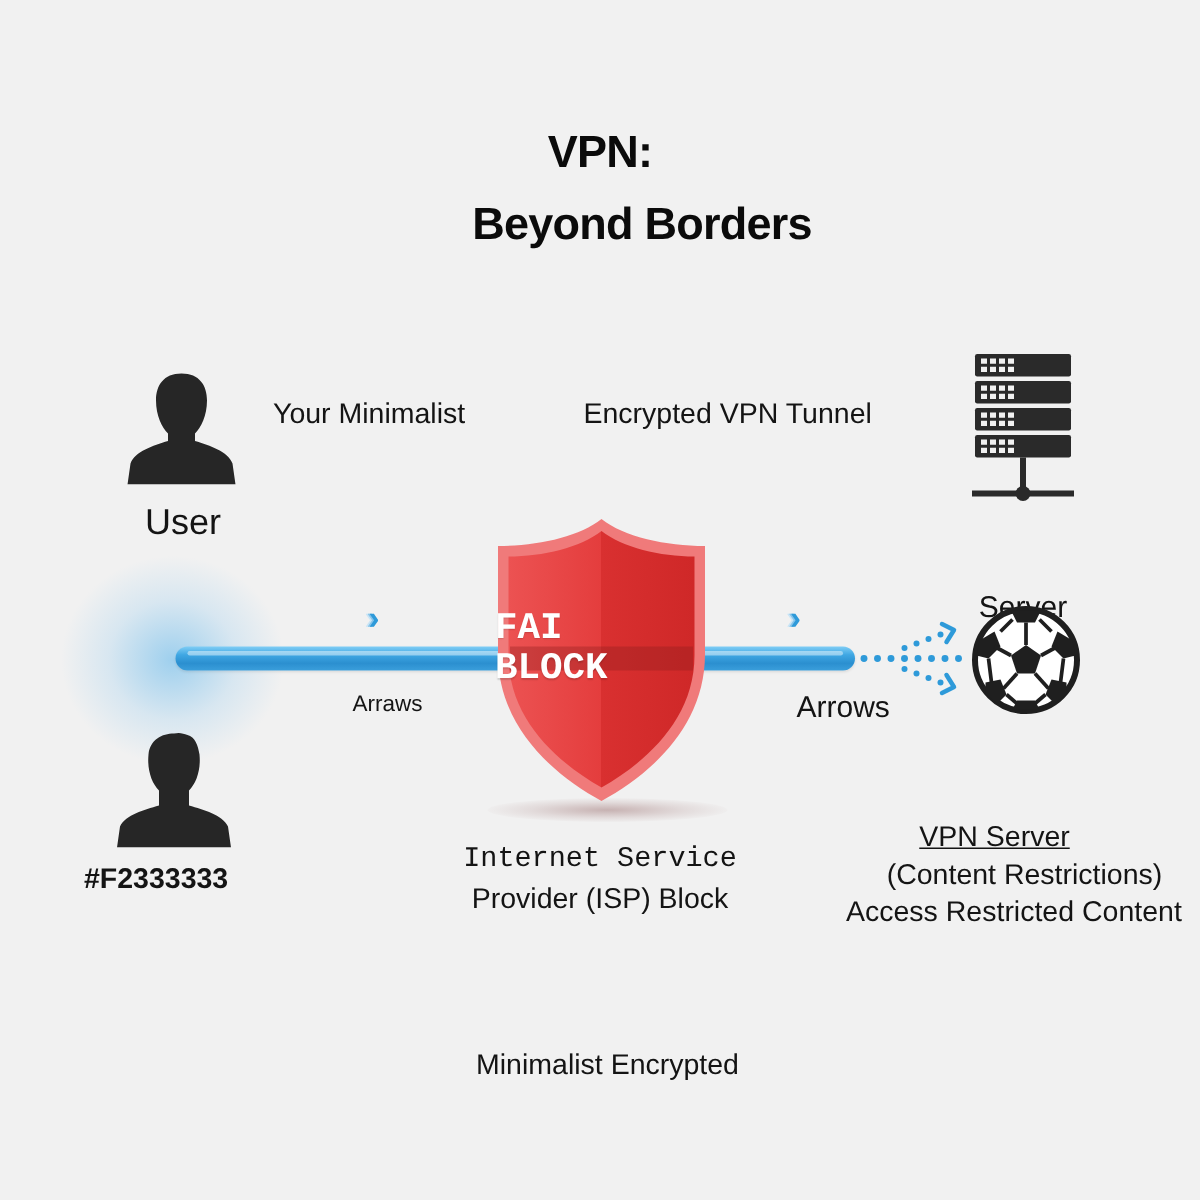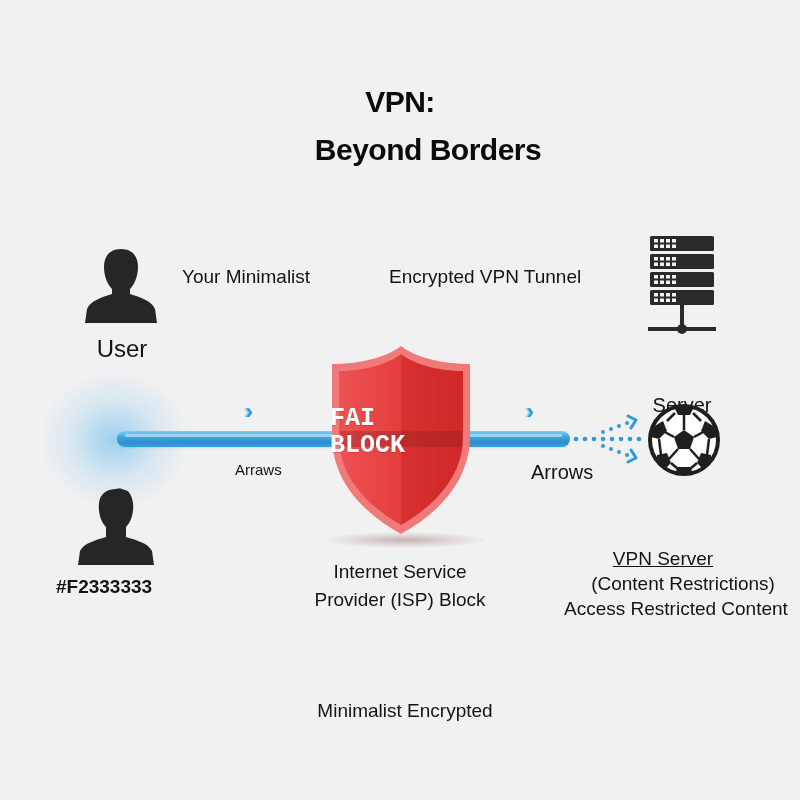--- a/index.html
+++ b/index.html
@@ -187,20 +187,20 @@
     <line x1="20" y1="18" x2="28" y2="10"></line>
     <line x1="54" y1="18" x2="46" y2="10"></line>
   </g>
 </svg>
 
 <svg class="abs" style="left:78px;top:487px;" width="76" height="78" viewBox="0 0 76 78">
   <path d="M38 2 C30 2 22 6 21 16 C20 26 23 35 28 40 L28 50 C18 53 6 56 2 64 L0 78 L76 78 L74 64 C70 56 58 53 48 50 L48 40 C53 35 56 26 55 16 C54 10 52 4 47 3 C44 2 42 1 38 2 Z" fill="#262626"></path>
 </svg>
 <div class="abs label" style="left:56px;top:576px;font-weight:bold;">#F2333333</div>
 
-<div class="abs label label-c" style="left:280px;top:561px;width:240px;">Internet Service</div>
+<div class="abs label label-c" style="left:280px;top:561px;width:240px;font-family:Liberation Mono, monospace;">Internet Service</div>
 <div class="abs label label-c" style="left:280px;top:589px;width:240px;">Provider (ISP) Block</div>
 
 <div class="abs label label-c" style="left:578px;top:548px;width:170px;text-decoration:underline;">VPN Server</div>
 <div class="abs label label-c" style="left:583px;top:573px;width:200px;">(Content Restrictions)</div>
 <div class="abs label" style="left:564px;top:598px;">Access Restricted Content</div>
 
 <div class="abs label label-c" style="left:250px;top:700px;width:310px;">Minimalist Encrypted</div>
 
 </body></html>

